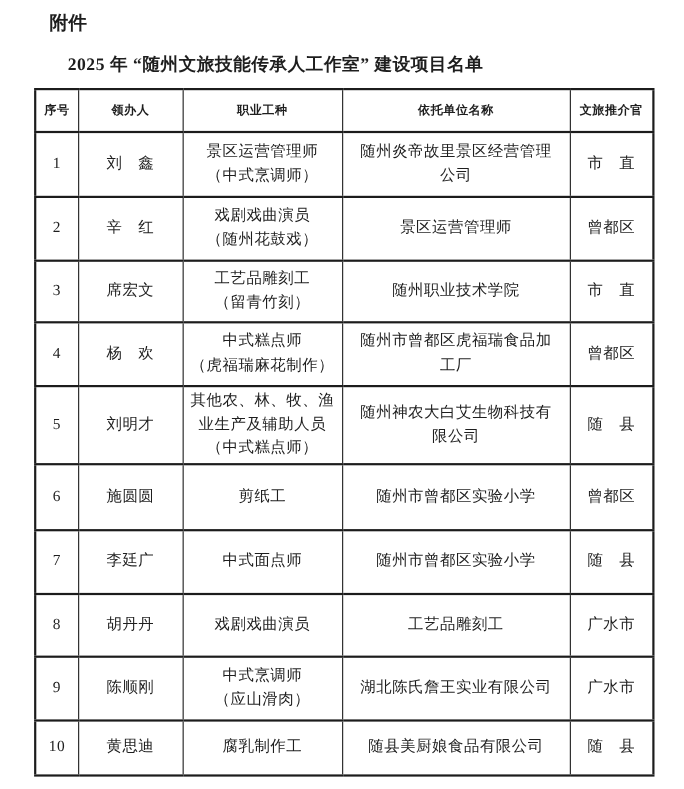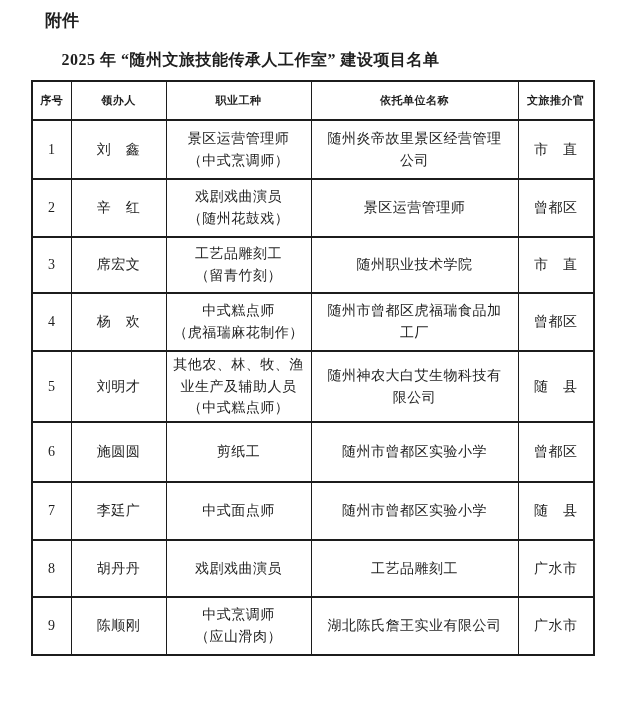--- a/index.html
+++ b/index.html
@@ -165,16 +165,23 @@
         <td>广水市</td>
       </tr>
       <tr>
         <td>9</td>
         <td>陈顺刚</td>
         <td>中式烹调师
 （应山滑肉）</td>
         <td>湖北陈氏詹王实业有限公司</td>
         <td>广水市</td>
       </tr>
+      <tr>
+        <td>10</td>
+        <td>黄思迪</td>
+        <td>腐乳制作工</td>
+        <td>随县美厨娘食品有限公司</td>
+        <td>随　县</td>
+      </tr>
     </tbody>
   </table>
 
 </div>
 
 </body></html>

